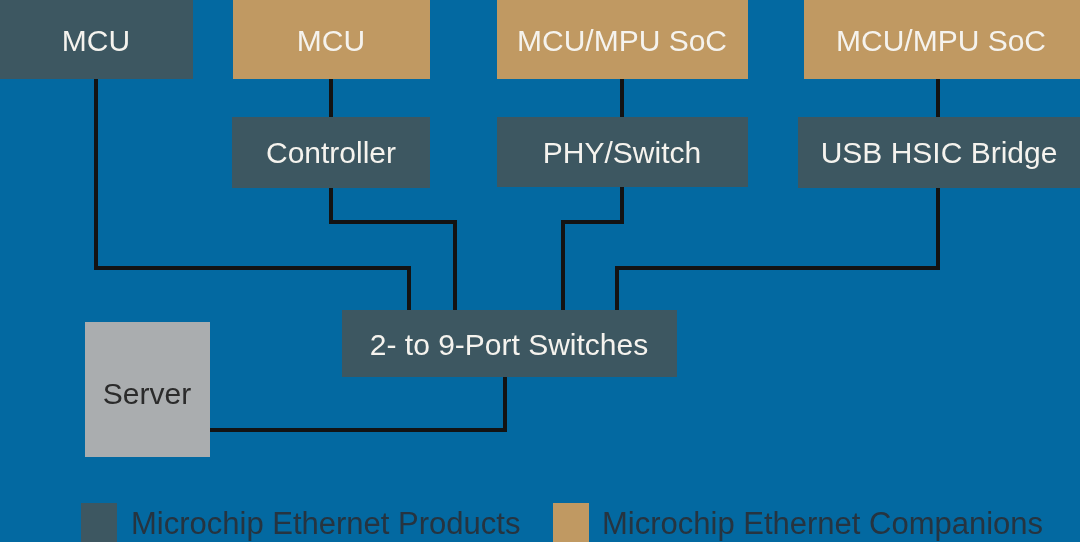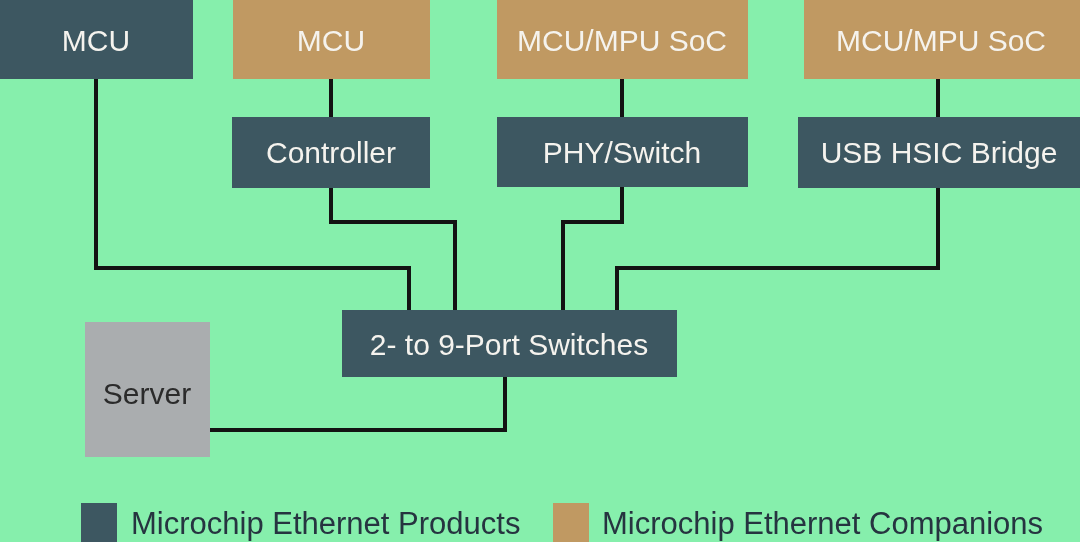--- a/index.html
+++ b/index.html
@@ -8,21 +8,21 @@
     background: #ffffff;
     width: 1080px;
     height: 542px;
     overflow: hidden;
     font-family: "Liberation Sans", sans-serif;
   }
   .stage {
     position: relative;
     width: 1080px;
     height: 542px;
-    background: #86efac;
+    background: #0369a1;
   }
   svg text {
     font-family: "Liberation Sans", sans-serif;
   }
   .node-label {
     font-size: 30px;
     text-anchor: middle;
   }
   .server-label {
     font-size: 30px;

